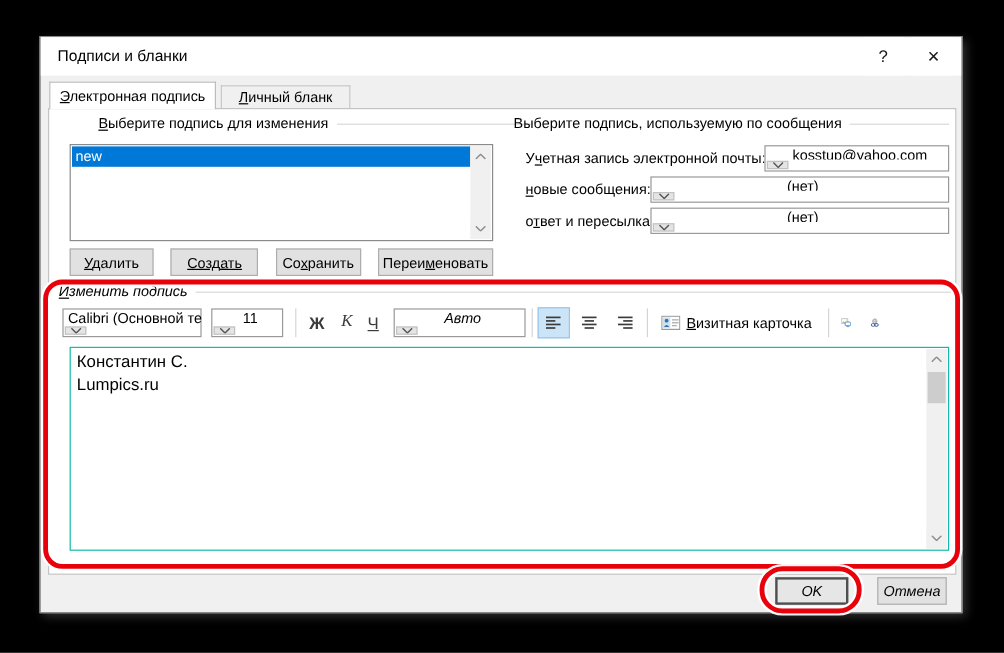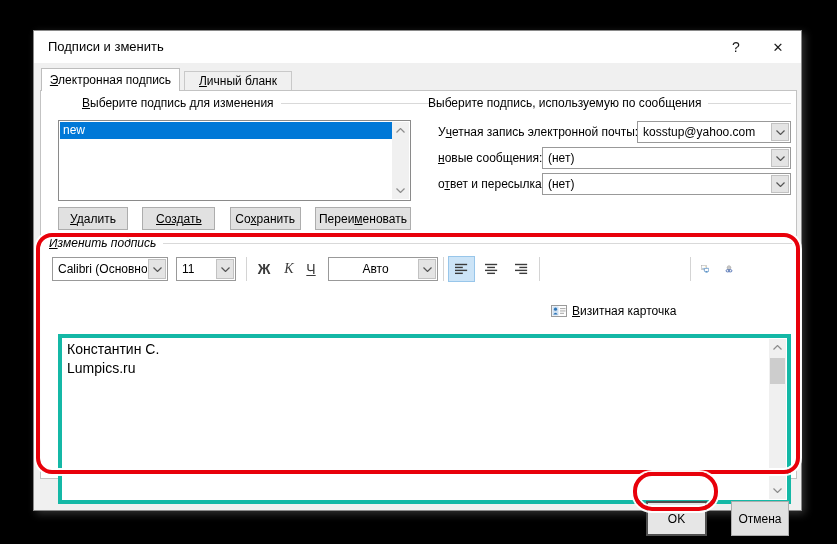--- a/index.html
+++ b/index.html
@@ -70,67 +70,67 @@
   }
   .btnrow{
     position:absolute;left:24px;top:176px;width:353px;height:23px;
     display:flex;justify-content:space-between;z-index:2;
   }
   .btnrow .btn{height:23px;}
   
   .rrow-label{position:absolute;font-size:12px;line-height:22px;z-index:2;}
   .combo{
     position:absolute;height:22px;background:#fff;border:1px solid #999;
-    box-sizing:border-box;display:flex;align-items:center;z-index:2;
+    box-sizing:border-box;display:flex;align-items:center;z-index:2;flex-direction:column;
   }
   .combo .cval{flex:1;font-size:12px;padding-left:5px;white-space:nowrap;overflow:hidden;}
   .combo .cbtn{
     width:18px;align-self:stretch;margin:1px;background:#e4e4e4;border:1px solid #c2c2c2;
     display:flex;align-items:center;justify-content:center;box-sizing:border-box;
   }
   
   .toolbar-sep{position:absolute;top:226px;width:1px;height:24px;background:#d4d4d4;z-index:2;}
   .fmt-btn{
     position:absolute;top:225px;height:26px;display:flex;align-items:center;
     justify-content:center;background:transparent;border:1px solid transparent;
     box-sizing:border-box;z-index:2;font-size:14px;color:#3b3b3b;
   }
   .fmt-btn.selected{background:#cce4f7;border-color:#98c6ea;}
   .bold-glyph{font-weight:bold;}
   .italic-glyph{font-style:italic;font-family:"Liberation Serif","DejaVu Serif",serif;}
   .underline-glyph{text-decoration:underline;}
-  .card-btn{font-size:12px;color:#000;gap:5px;justify-content:flex-start;padding:0 6px;margin-top:42px;}
+  .card-btn{font-size:12px;color:#000;gap:5px;justify-content:flex-start;padding:0 6px;}
   
   .editbox{
     position:absolute;left:24px;top:258px;width:733px;height:170px;
-    background:#fff;border:4px solid #14b8a6;box-sizing:border-box;z-index:2;margin-top:45px;
+    background:#fff;border:1px solid #14b8a6;box-sizing:border-box;z-index:2;
   }
   .editbox .text{position:absolute;left:0;top:0;right:20px;padding:2px 5px;font-size:14px;line-height:19px;}
   .editbox .sb{top:1px;bottom:1px;right:1px;width:17px;}
   
   .annotation{
     position:absolute;border:4px solid #e8000a;box-sizing:border-box;z-index:10;
     box-shadow:0 0 0 2px rgba(255,255,255,.95), inset 0 0 0 2px rgba(255,255,255,.95);
     pointer-events:none;background:transparent;
   }
   .annotation.edit{left:2px;top:202px;width:764px;height:241px;border-radius:16px;}
   .annotation.okring{left:599px;top:441px;width:85px;height:39px;border-radius:19px;}
   
-  .footer-btn{position:absolute;top:470px;height:35px;z-index:2;}
+  .footer-btn{position:absolute;top:450px;height:23px;z-index:2;font-style:italic;}
   .footer-btn.ok{left:612px;width:61px;background:#e6e6e6;border:2px solid #4f4f4f;}
   .footer-btn.cancel{left:697px;width:58px;}
   svg{display:block;}
 </style>
 </head>
 <body>
 
 <div class="dialog">
 
   <div class="titlebar">
-    <span class="title">Подписи и зменить</span>
+    <span class="title">Подписи и бланки</span>
     <button class="tb-btn help">?</button>
     <button class="tb-btn close">✕</button>
   </div>
 
   <div class="tab active"><u>Э</u>лектронная подпись</div>
   <div class="tab inactive"><u>Л</u>ичный бланк</div>
   <div class="tabpage"></div>
 
   <div class="ghead" style="left:15px;top:64px;width:362px;margin-left:33px;">
     <span><u>В</u>ыберите подпись для изменения</span>
@@ -217,21 +217,21 @@
     </span>
   </div>
 
   <div class="toolbar-sep" style="left:212px;"></div>
 
   <button class="fmt-btn bold-glyph" style="left:218px;width:24px;">Ж</button>
   <button class="fmt-btn italic-glyph" style="left:244px;width:22px;">К</button>
   <button class="fmt-btn underline-glyph" style="left:266px;width:22px;">Ч</button>
 
   <div class="combo" style="left:294px;top:226px;width:110px;height:24px;">
-    <span class="cval" style="text-align:center;">Авто</span>
+    <span class="cval" style="text-align:center;font-style:italic;">Авто</span>
     <span class="cbtn">
       <svg width="9" height="5" viewBox="0 0 9 5">
           <polyline points="0.5,0.5 4.5,4.5 8.5,0.5" fill="none" stroke="#555" stroke-width="1.2"></polyline>
         </svg>
     </span>
   </div>
 
   <div class="toolbar-sep" style="left:409px;"></div>
 
   <button class="fmt-btn selected" style="left:414px;width:27px;">

